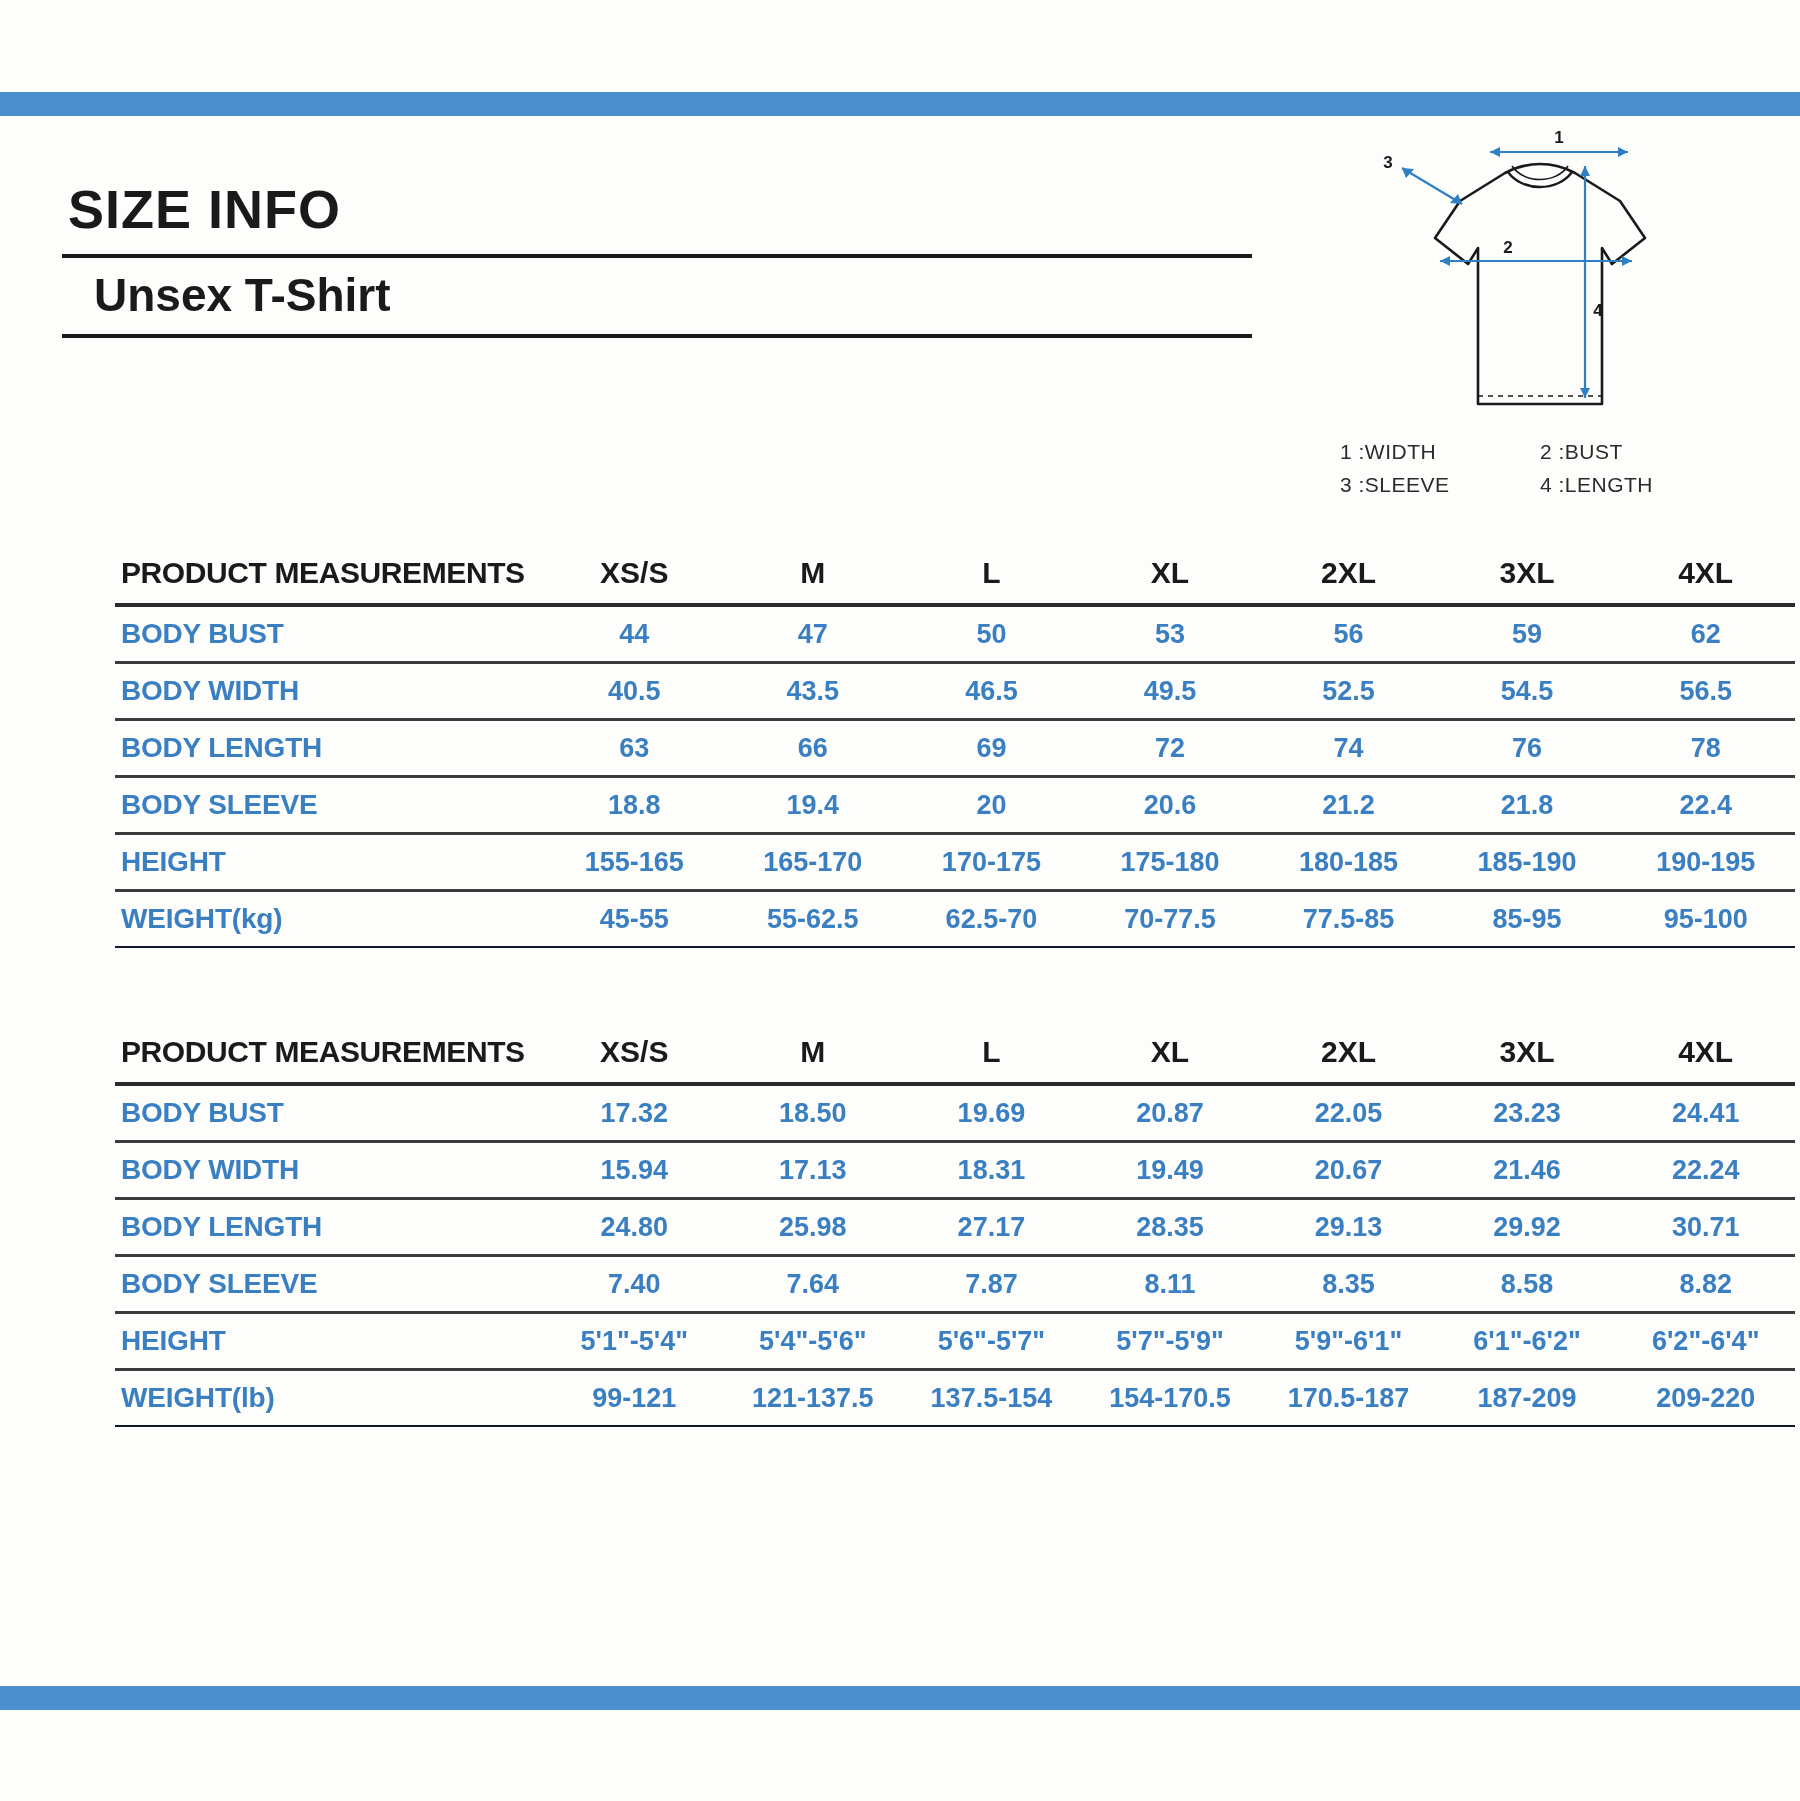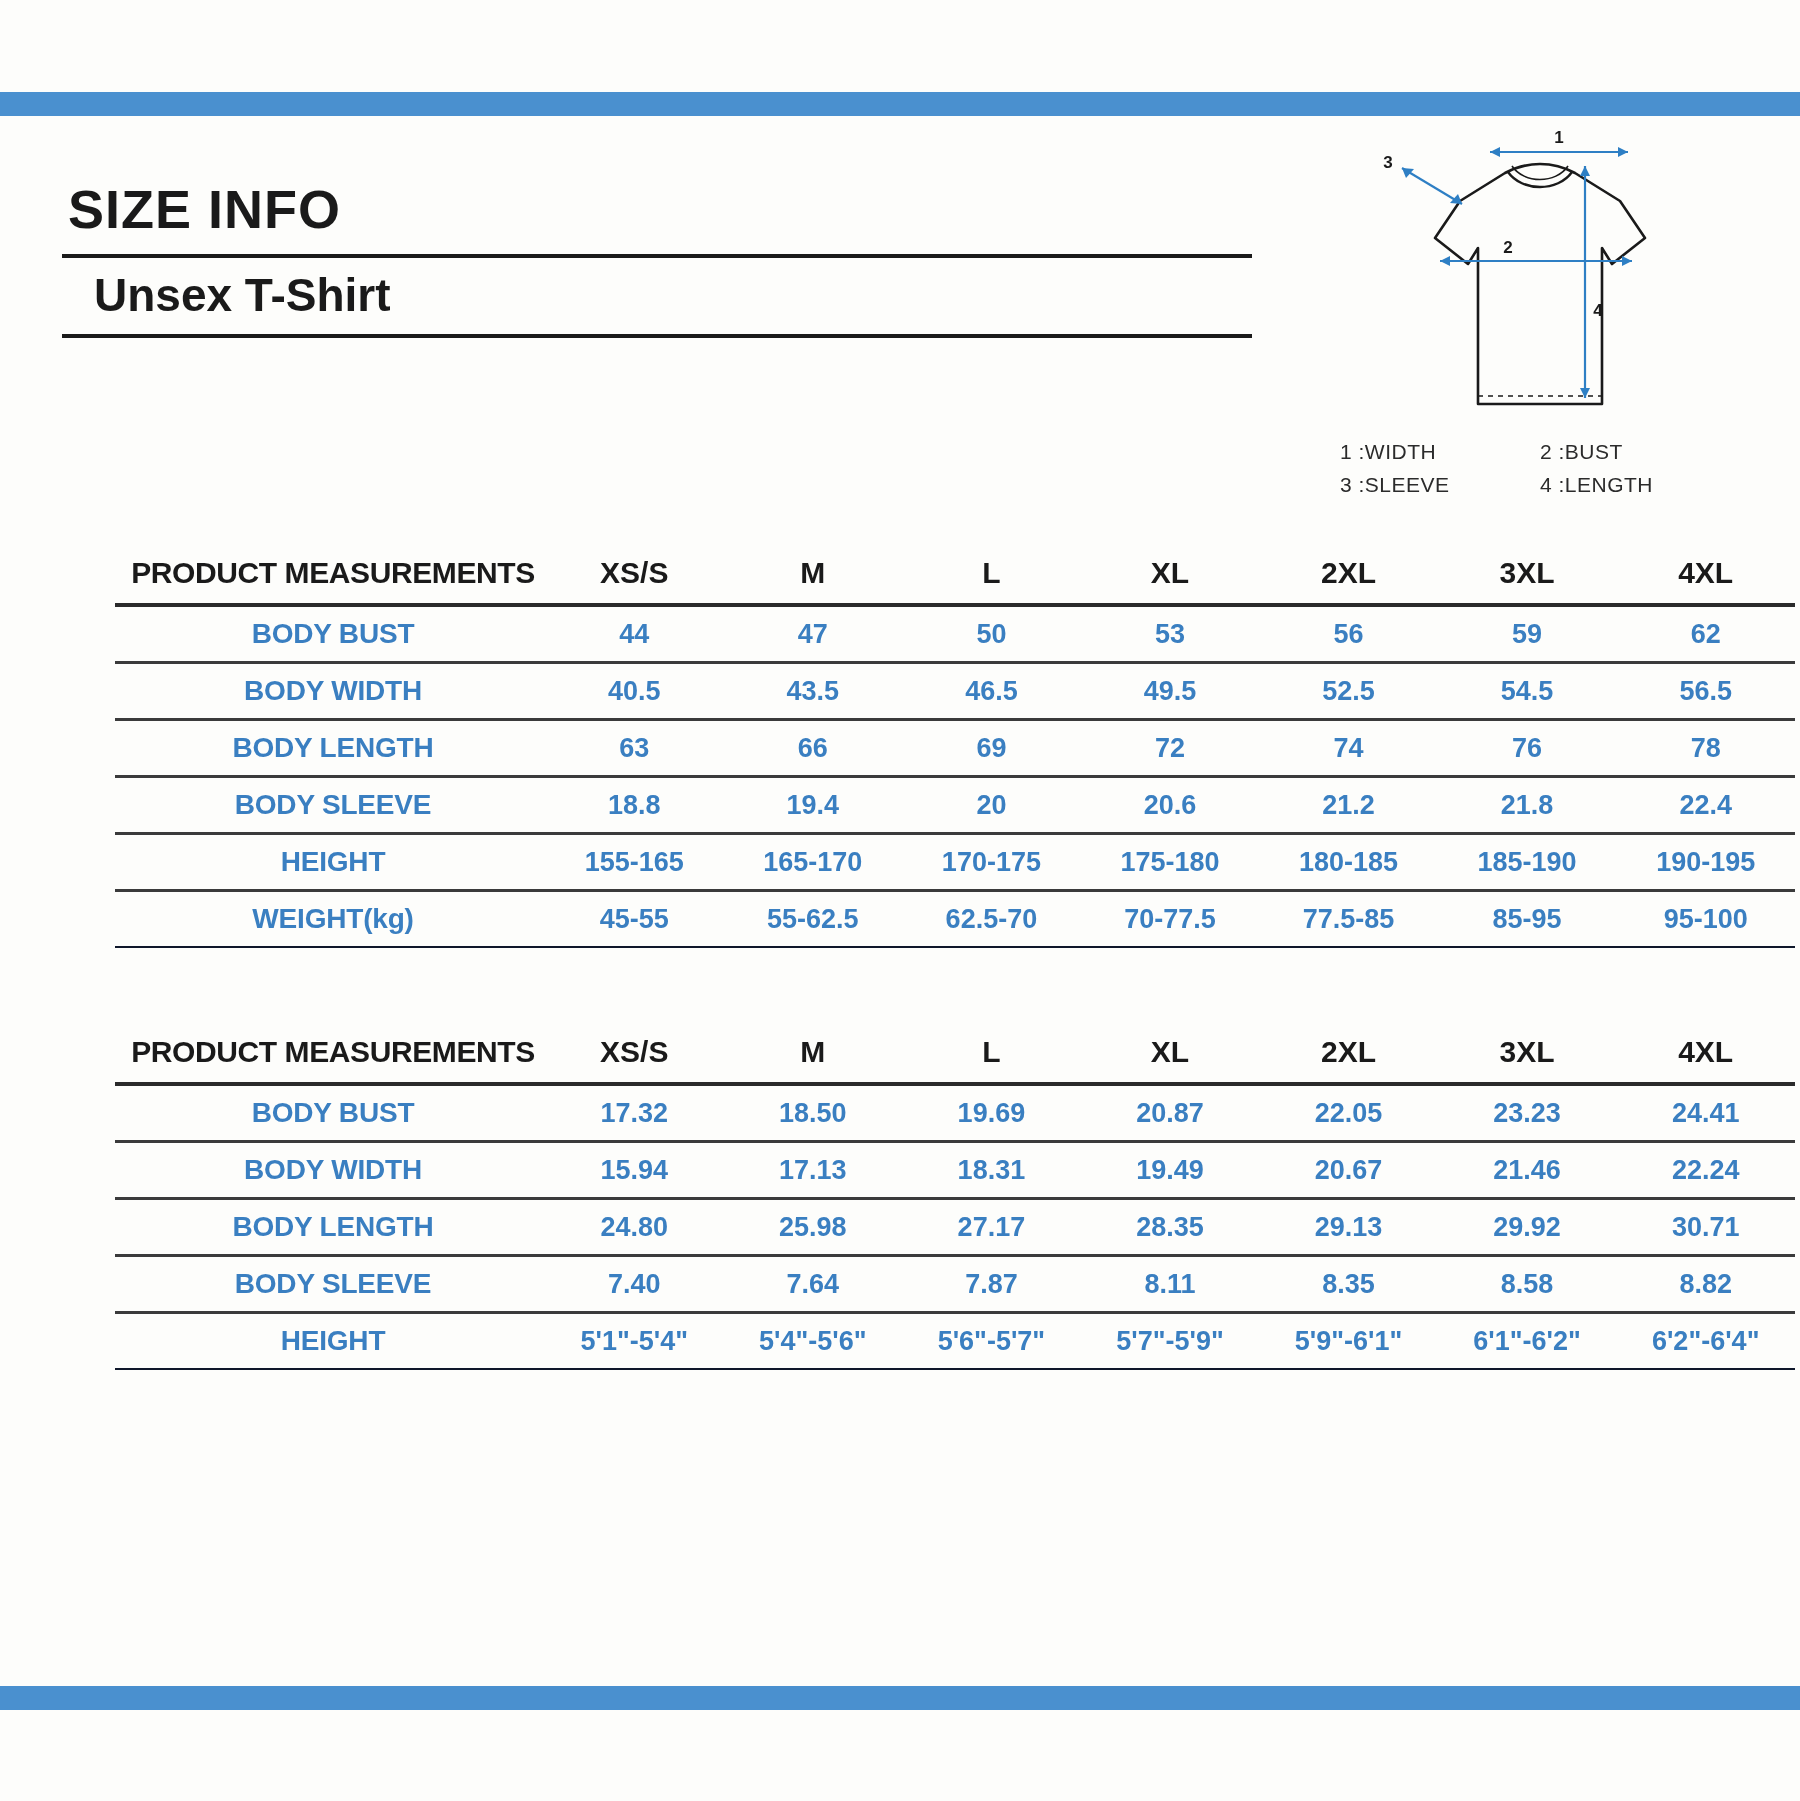--- a/index.html
+++ b/index.html
@@ -103,21 +103,21 @@
   }
   table.sizes th, table.sizes td {
     border-bottom: 3px solid #3b3b3b;
     padding: 11px 0 11px 0;
     font-size: 27px;
     font-weight: bold;
     text-align: center;
     white-space: nowrap;
   }
   table.sizes th.first, table.sizes td.first {
-    text-align: center;
+    text-align: left;
     padding-left: 6px;
     width: 430px;
   }
   table.sizes thead th {
     color: #1a1a1a;
     font-size: 30px;
     border-bottom: 4px solid #2b2b2b;
     padding-bottom: 13px;
   }
   table.sizes thead th.first { font-size: 30px; letter-spacing: -0.4px;}
@@ -337,17 +337,27 @@
         <tr>
           <td class="first">HEIGHT</td>
           <td class="val">5'1"-5'4"</td>
           <td class="val">5'4"-5'6"</td>
           <td class="val">5'6"-5'7"</td>
           <td class="val">5'7"-5'9"</td>
           <td class="val">5'9"-6'1"</td>
           <td class="val">6'1"-6'2"</td>
           <td class="val">6'2"-6'4"</td>
         </tr>
+        <tr>
+          <td class="first">WEIGHT(lb)</td>
+          <td class="val">99-121</td>
+          <td class="val">121-137.5</td>
+          <td class="val">137.5-154</td>
+          <td class="val">154-170.5</td>
+          <td class="val">170.5-187</td>
+          <td class="val">187-209</td>
+          <td class="val">209-220</td>
+        </tr>
       </tbody>
     </table>
 
   </div>
 </div>
 
 </body></html>

